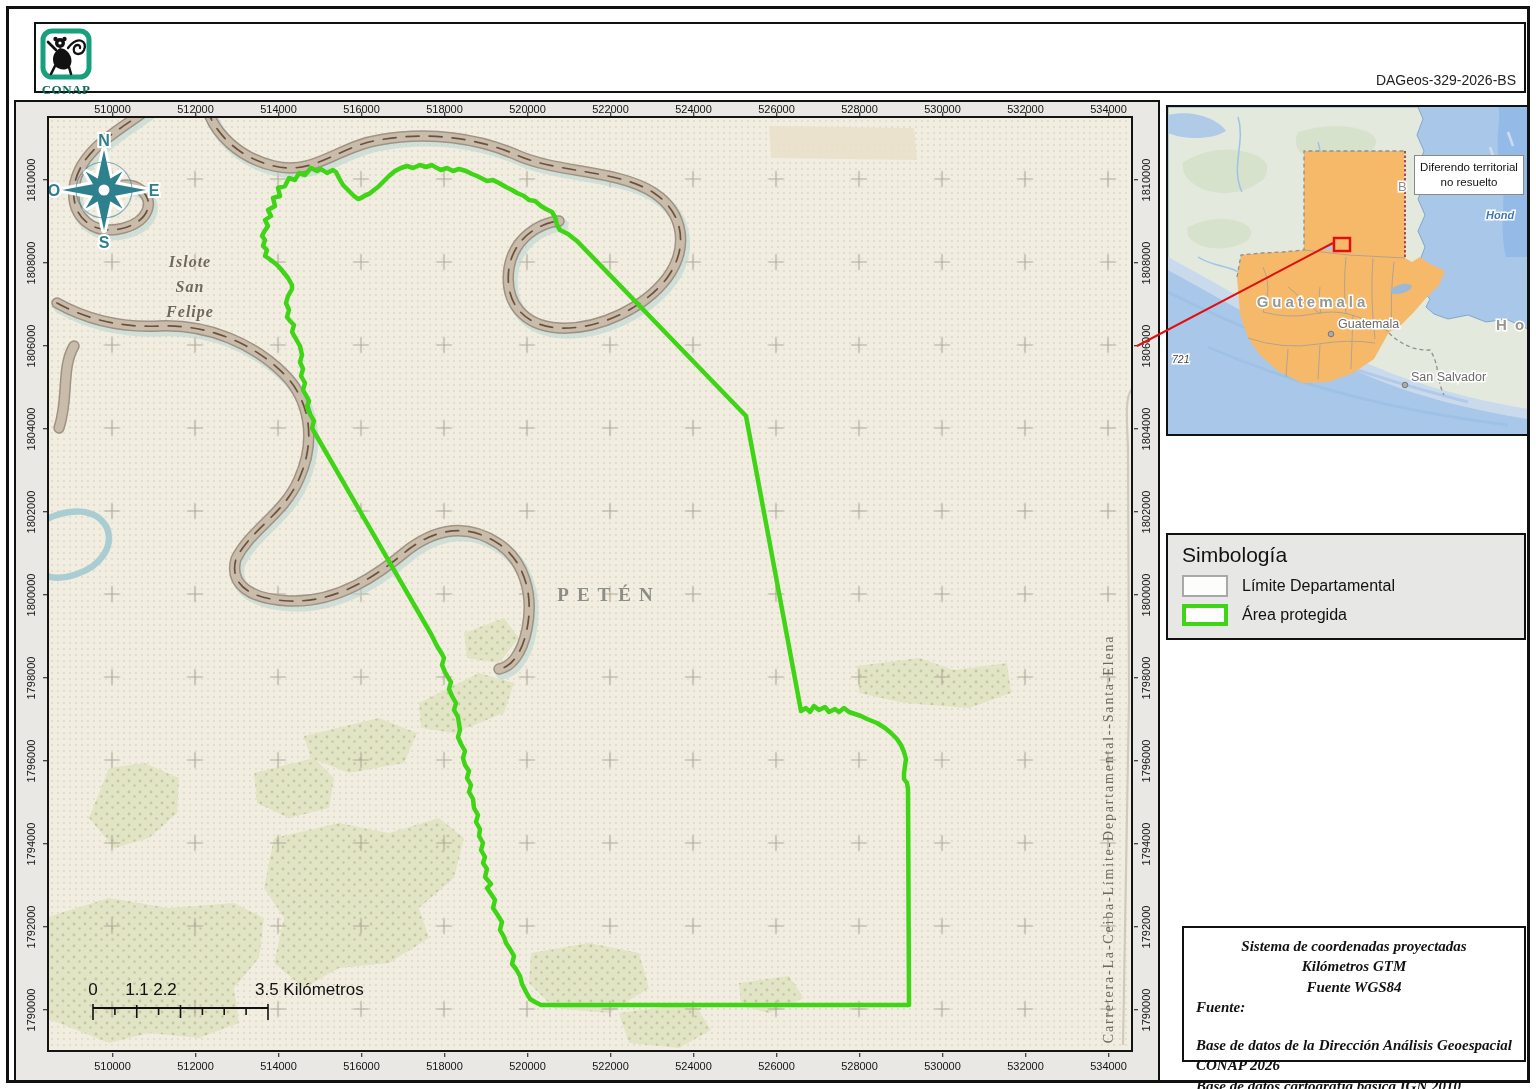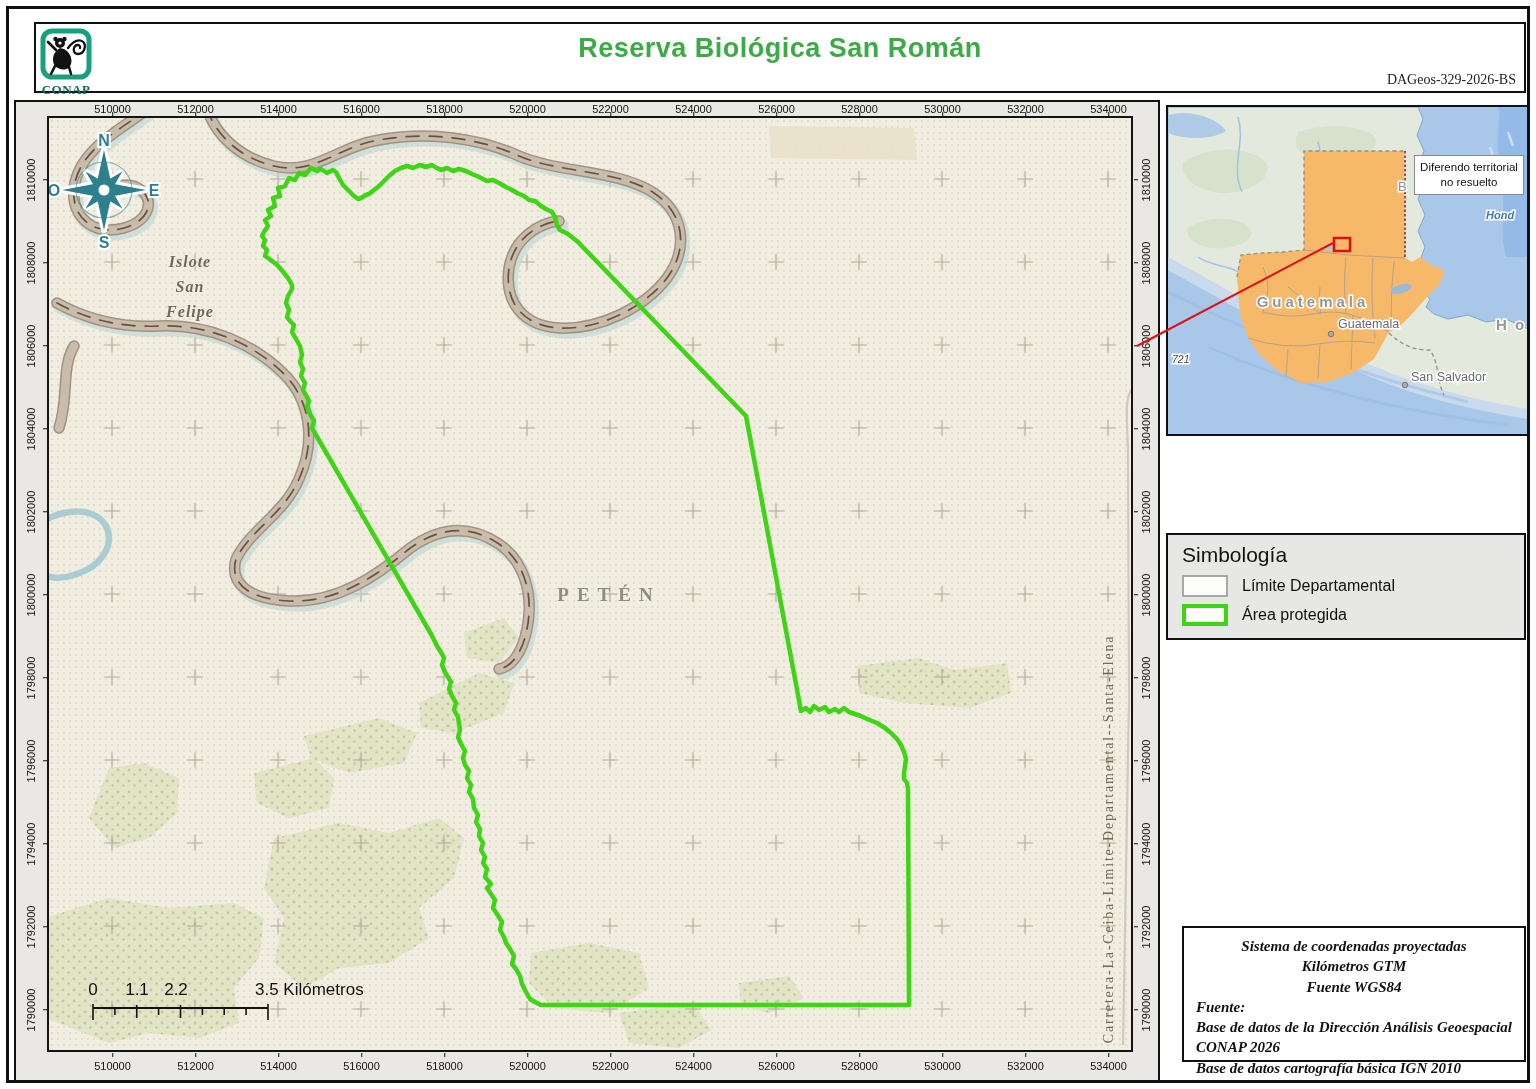--- a/index.html
+++ b/index.html
@@ -8,21 +8,21 @@
   .page-border{position:absolute;left:6px;top:6px;right:6px;bottom:6px;
        border:3px solid #111;pointer-events:none;z-index:70;}
   
   .header{position:absolute;left:34px;top:22px;width:1492px;height:71px;
        border:2px solid #111;background:#fff;box-sizing:border-box;}
   .logo{position:absolute;left:2px;top:4px;width:56px;text-align:center;}
   .logo-text{font-family:"Liberation Serif",serif;font-weight:bold;font-size:13px;
        color:#0d6b57;letter-spacing:.5px;margin-top:-2px;}
   .title{position:absolute;left:0;right:0;top:9px;text-align:center;
        font-size:27px;font-weight:bold;color:#3bab46;letter-spacing:.5px;}
-  .docid{position:absolute;right:8px;bottom:3px;font-size:14px;color:#222;font-family:Liberation Serif, serif;}
+  .docid{position:absolute;right:8px;bottom:3px;font-size:14px;color:#222;}
   
   .map-block{position:absolute;left:14px;top:100px;width:1146px;height:982px;
        border:2.5px solid #111;background:#e9e8e5;box-sizing:border-box;}
   .inner-map{position:absolute;left:31px;top:14px;width:1082px;height:932px;
        border:2.5px solid #141414;background:#f1eee1;
        background-image:radial-gradient(rgba(190,178,145,.28) 1px, transparent 1px);
        background-size:6px 6px;}
   .axis{position:absolute;}
   .axis-top{left:0;top:0;right:0;height:14px;}
   .axis-bottom{left:0;top:951px;right:0;height:26px;}
@@ -49,21 +49,21 @@
   .road-label{position:absolute;left:1093px;top:737px;white-space:nowrap;
        transform:translate(-50%,-50%) rotate(-90deg);
        font-family:"Liberation Serif",serif;font-size:14px;color:#6e695a;
        letter-spacing:1.8px;z-index:3;}
   .compass{position:absolute;left:0;top:0;}
   
   .scalebar{position:absolute;left:36px;top:862px;width:310px;height:52px;}
   .scalebar span{position:absolute;top:0;font-size:17px;color:#111;}
   .sb0{left:8px;transform:translateX(-50%);}
   .sb1{left:52px;transform:translateX(-50%);}
-  .sb2{left:91px;transform:translateX(-50%);}
+  .sb2{left:80px;transform:translateX(-50%);}
   .sb3{left:170px;white-space:nowrap;}
   .sbbar{position:absolute;left:0;top:24px;}
   
   .inset{position:absolute;left:1166px;top:105px;width:360px;height:327px;
        border:2.5px solid #111;box-sizing:content-box;background:#a9c8e9;}
   .note-box{position:absolute;left:246px;top:48px;width:104px;background:#fff;
        border:1px solid #8a8a8a;font-size:11.5px;color:#111;text-align:center;
        padding:4px 2px;line-height:1.3;z-index:2;}
   .legend{position:absolute;left:1166px;top:533px;width:360px;height:107px;
        border:2.5px solid #111;background:#e7e7e5;box-sizing:border-box;
@@ -72,42 +72,41 @@
   .legend-row{display:flex;align-items:center;margin-bottom:7px;}
   .swatch{width:46px;height:22px;background:#fdfdfb;margin-right:14px;box-sizing:border-box;}
   .swatch-gray{border:2px solid #a8a8a8;}
   .swatch-green{border:4px solid #3fd415;}
   .legend-row .lbl{font-size:16px;color:#111;}
   .infobox{position:absolute;left:1182px;top:926px;width:344px;height:136px;
        border:2px solid #111;background:#fff;box-sizing:border-box;
        font-family:"Liberation Serif",serif;font-style:italic;font-weight:bold;
        font-size:15px;color:#111;padding:8px 12px;line-height:1.35;}
   .infobox .c{text-align:center;}
-  .infobox .j{text-align:justify;}
+  .infobox .j{text-align:justify;margin-top:18px;}
   .overlay{position:absolute;left:0;top:0;z-index:60;pointer-events:none;}
 </style>
 </head>
 <body>
 
 <div class="header">
   <div class="logo">
     <svg width="52" height="52" viewBox="0 0 52 52">
       <rect x="3" y="3" width="46" height="46" rx="9" fill="#fff" stroke="#18a07e" stroke-width="5"></rect>
       <circle cx="20" cy="15" r="5" fill="#111"></circle>
       <circle cx="15.5" cy="11" r="2.2" fill="#111"></circle>
       <circle cx="24.5" cy="11" r="2.2" fill="#111"></circle>
       <circle cx="20" cy="15" r="1.6" fill="#fff"></circle>
       <path d="M20,20 C13,24 11,32 15,38 C20,43 29,43 31,36 C33,29 28,23 24,21 Z" fill="#111"></path>
       <path d="M16,22 L8,14" stroke="#111" stroke-width="2.6" stroke-linecap="round" fill="none"></path>
       <path d="M15,38 L11,46 M29,39 L31,46" stroke="#111" stroke-width="2.6" stroke-linecap="round" fill="none"></path>
       <path d="M28,20 C38,7 48,13 44,22 C41,28 32,27 34,20 C35.5,15.5 41,16.5 40,20" stroke="#111" stroke-width="2.3" fill="none" stroke-linecap="round"></path>
     </svg>
     <div class="logo-text">CONAP</div>
   </div>
-  <div class="title">Reserva Biológica San Román</div>
   <div class="docid">DAGeos-329-2026-BS</div>
 </div>
 
 <div class="map-block">
 
   <div class="axis axis-top">
       <span class="axlbl" style="left: 96.5px;">510000</span>
       <i class="axtick" style="left: 96.5px;"></i>
       <span class="axlbl" style="left: 179.5px;">512000</span>
       <i class="axtick" style="left: 179.5px;"></i>

